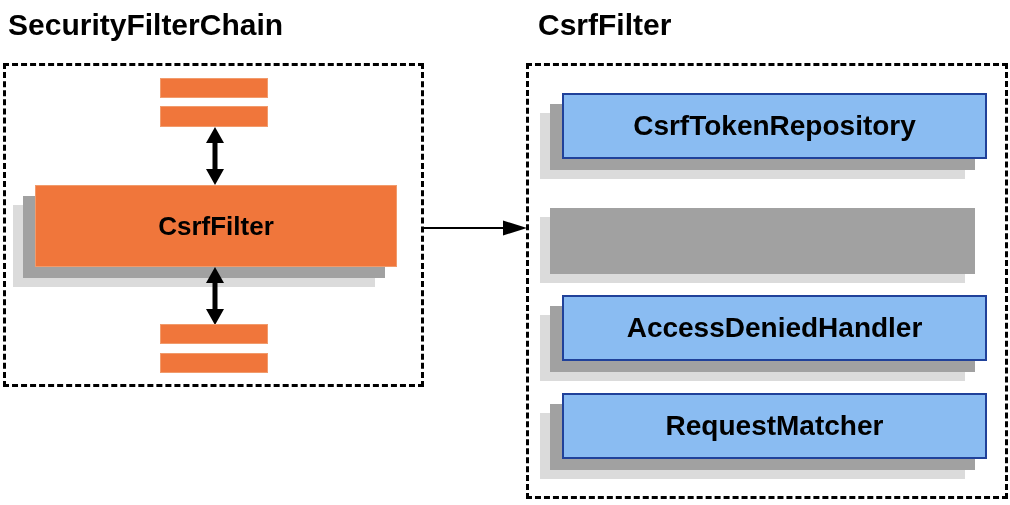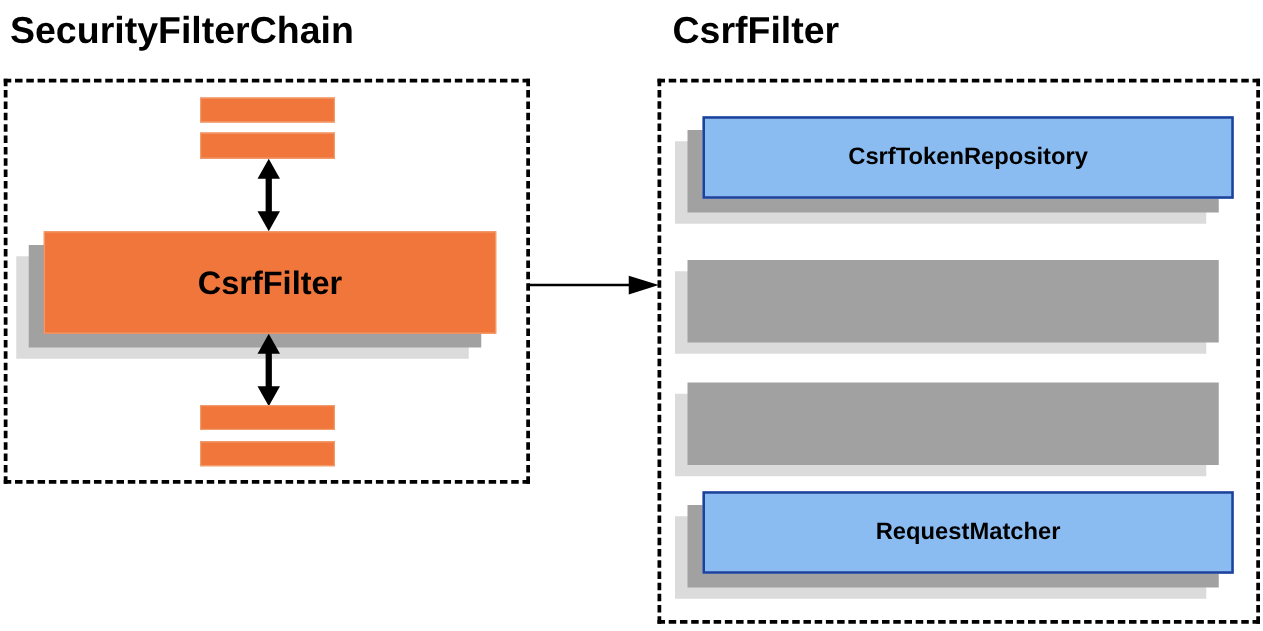--- a/index.html
+++ b/index.html
@@ -72,21 +72,21 @@
   .component.c2 { top: 295px; }
   .component.c3 { top: 393px; }
   .component .shadow.light { left: 0px;  top: 20px; width: 425px; height: 66px; }
   .component .shadow.mid   { left: 10px; top: 11px; width: 425px; height: 66px; }
   .component .face {
     position: absolute;
     left: 22px; top: 0; width: 425px; height: 66px;
     background: var(--blue-fill);
     border: 2px solid var(--blue-edge);
     display: flex; align-items: center; justify-content: center;
-    font-size: 19px; font-weight: bold; color: var(--ink);
+    font-size: 28px; font-weight: bold; color: var(--ink);
     white-space: nowrap;
   }
   .varrow { position: absolute; width: 32px; height: 58px; left: 199px; }
   .varrow.v1 { top: 127px; }
   .varrow.v2 { top: 267px; }
   .harrow { position: absolute; left: 422px; top: 218px; width: 106px; height: 20px; }
 </style>
 </head>
 <body>
 
@@ -133,20 +133,21 @@
     <div class="shadow mid"></div>
     <div class="face">CsrfTokenRepository</div>
   </div>
   <div class="component c1">
     <div class="shadow light"></div>
     <div class="shadow mid"></div>
   </div>
   <div class="component c2">
     <div class="shadow light"></div>
     <div class="shadow mid"></div>
+    <div class="face">AccessDeniedHandler</div>
   </div>
   <div class="component c3">
     <div class="shadow light"></div>
     <div class="shadow mid"></div>
     <div class="face">RequestMatcher</div>
   </div>
 
 </div>
 
 </body></html>

